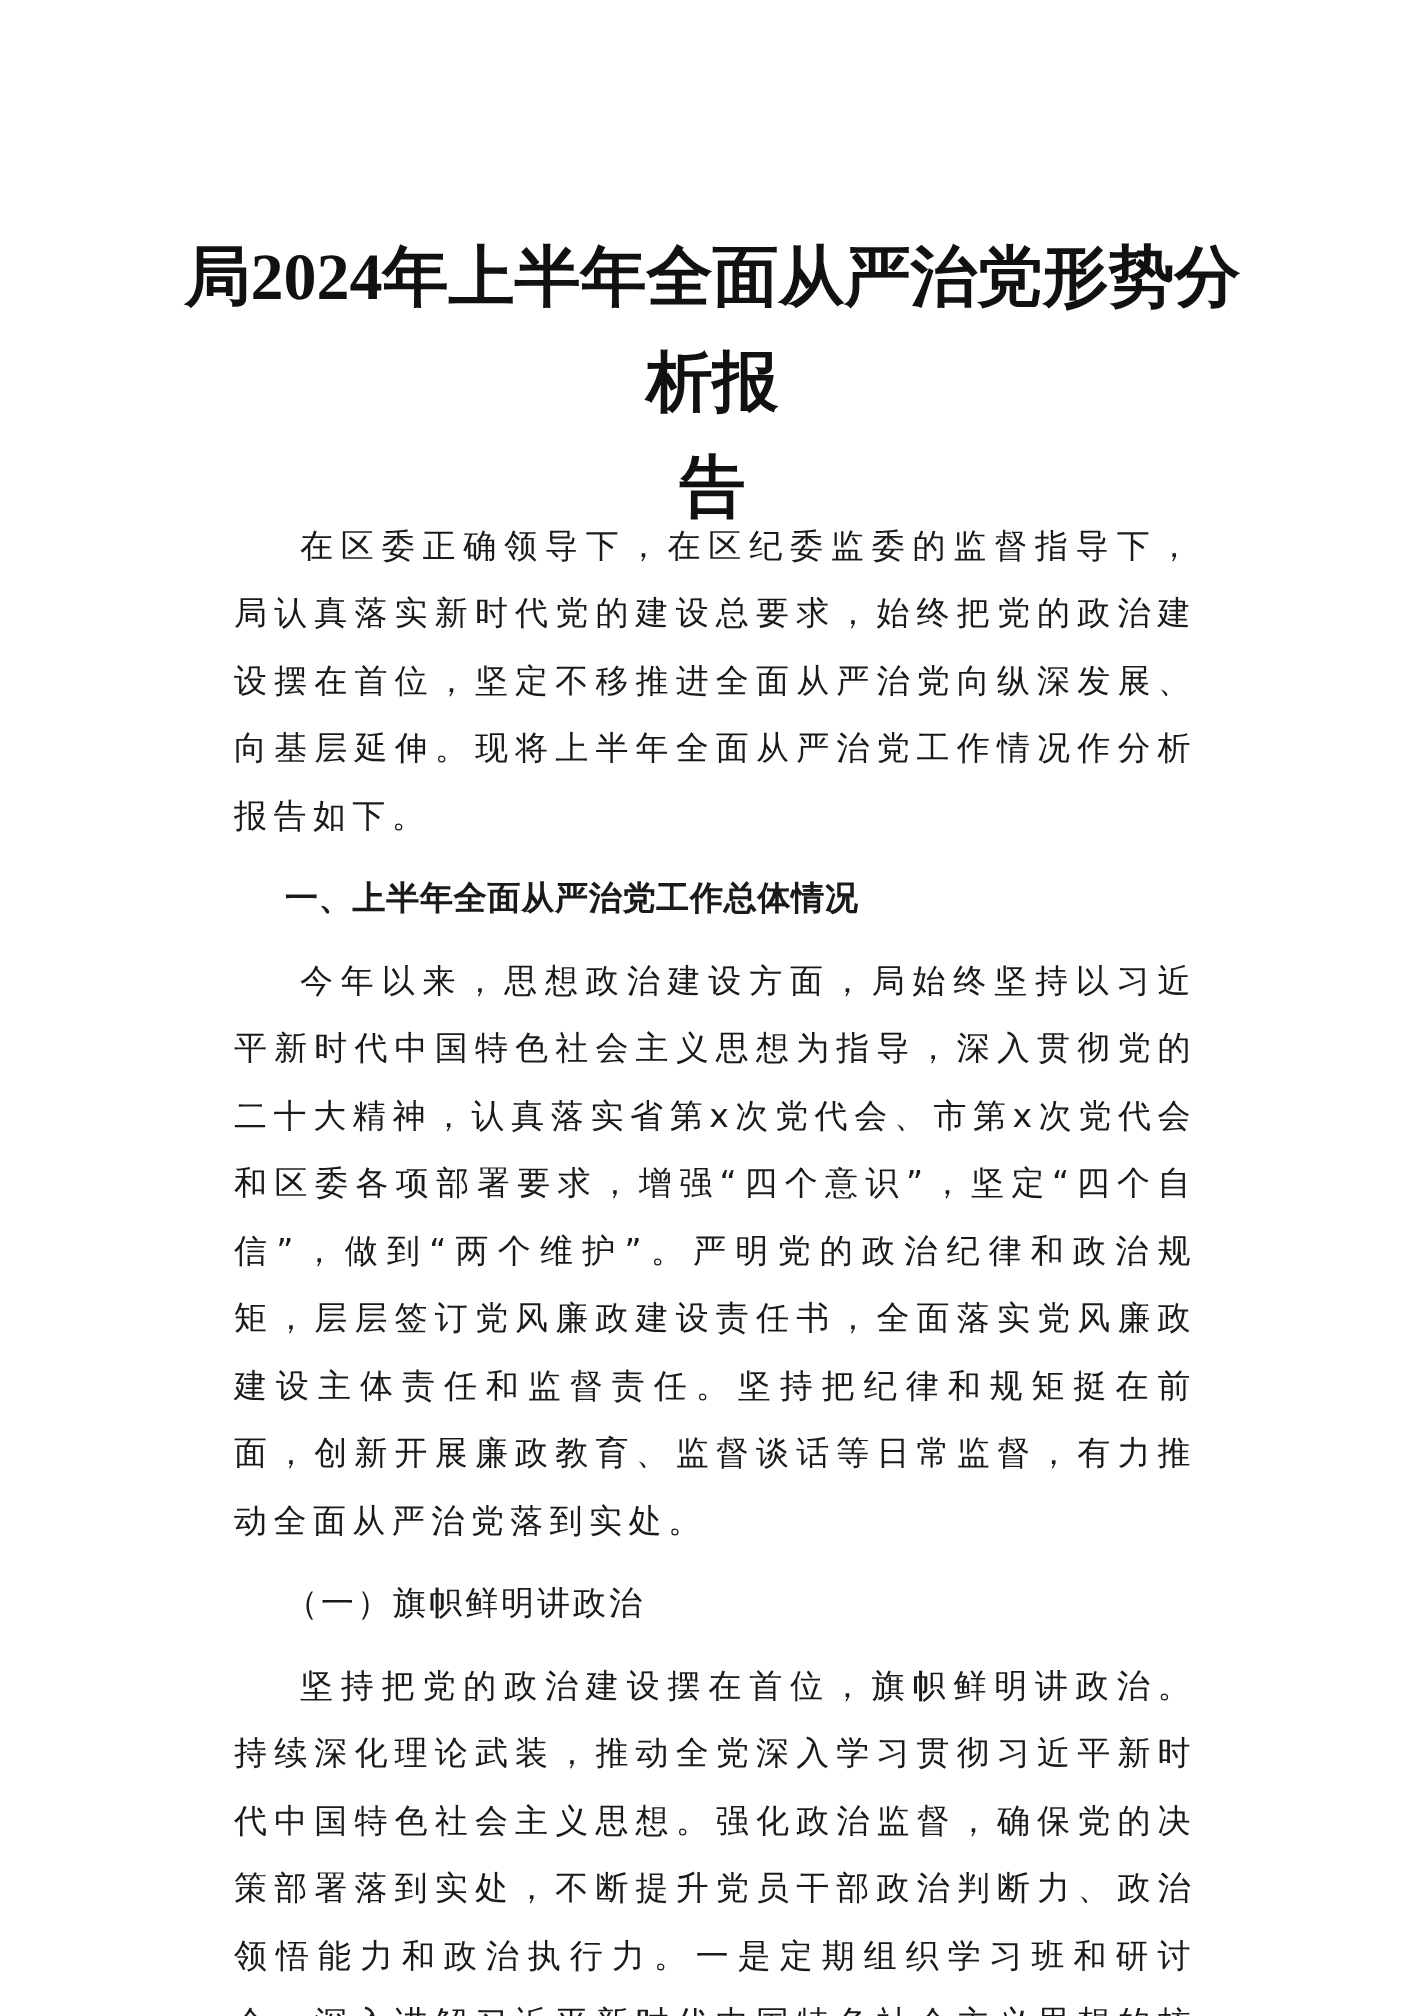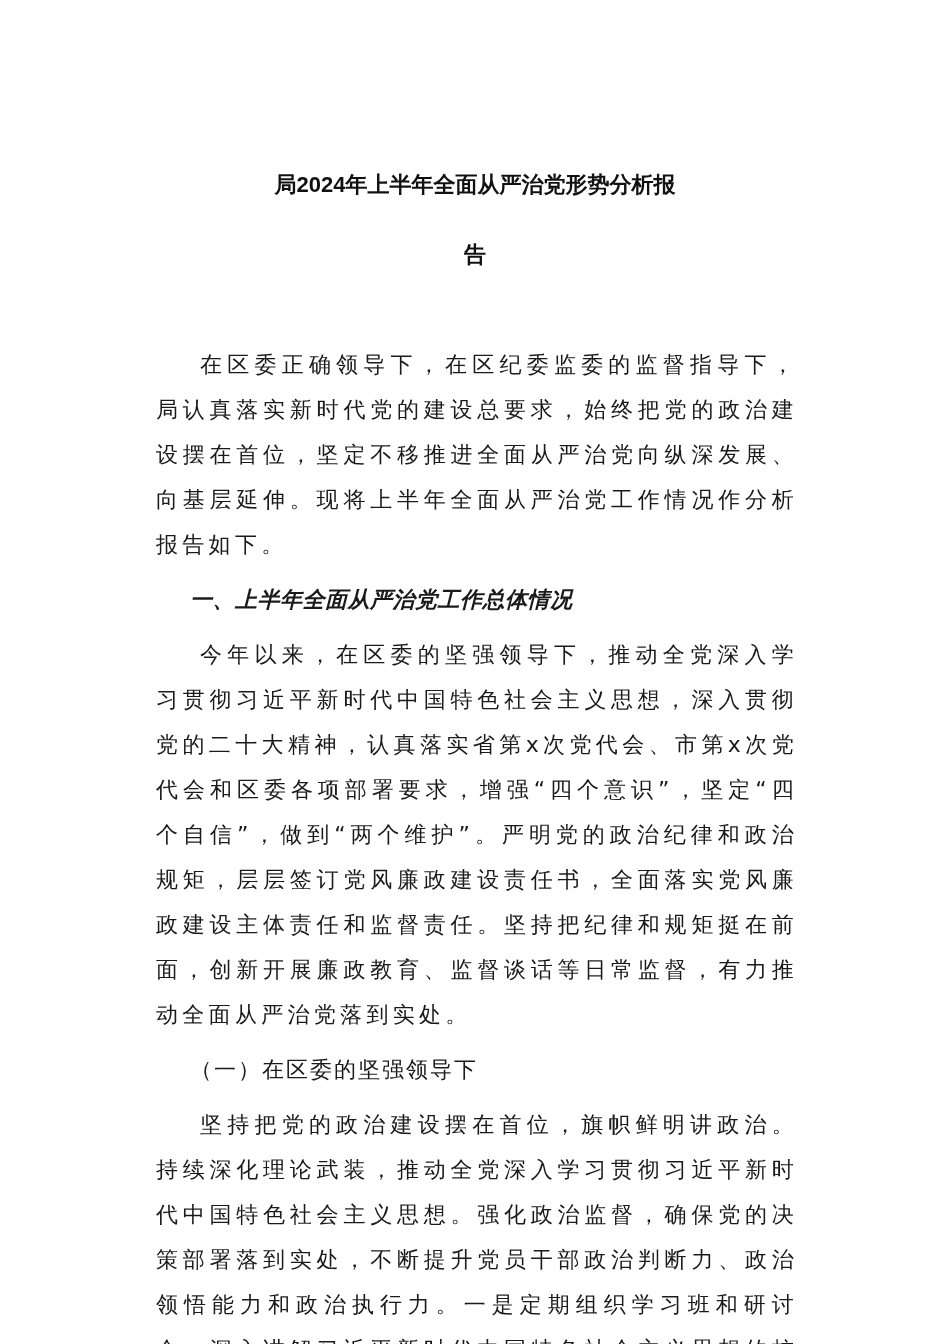--- a/index.html
+++ b/index.html
@@ -1,41 +1,41 @@
 <!DOCTYPE html>
 <html><head>
 <meta charset="utf-8">
 <style>
   html, body { margin: 0; padding: 0; background: #ffffff; }
   body { width: 950px; height: 1344px; position: relative; overflow: hidden; }
   .page { position: absolute; left: 0; top: 0; width: 950px; height: 1344px; background: #fff; }
   .title {
     position: absolute; left: 120px; width: 710px; text-align: center;
-    font-family: Liberation Sans, sans-serif; font-weight: bold;
-    font-size: 22px; color: #111; line-height: 70px; top: 150px; letter-spacing: 0px;
+    font-family: Liberation Serif, serif; font-weight: bold;
+    font-size: 44px; color: #111; line-height: 70px; top: 150px; letter-spacing: 0px;
   }
   .body-block {
     position: absolute; left: 146px; width: 662px; top: 332px;
     font-family: "DejaVu Sans", "Liberation Sans", sans-serif;
     font-size: 22px; line-height: 45px; color: #1a1a1a;
     letter-spacing: 4.3px; text-align: justify;
   }
   .para { margin: 10px; text-indent: 2em; }
-  .h1 { margin: 0; text-indent: 2em; font-weight: bold; letter-spacing: 0.5px; font-style: italic; }
+  .h1 { margin: 0; text-indent: 2em; font-weight: bold; letter-spacing: 0.5px; }
   .h2 { margin: 0; text-indent: 2em; font-family: "DejaVu Serif", "Liberation Serif", serif; letter-spacing: 2px; }
 </style>
 </head>
 <body>
 
 <div class="page">
   <div class="title">
     <div>局2024年上半年全面从严治党形势分析报</div>
     <div>告</div>
   </div>
 
   <div class="body-block">
     <p class="para">在区委正确领导下，在区纪委监委的监督指导下，局认真落实新时代党的建设总要求，始终把党的政治建设摆在首位，坚定不移推进全面从严治党向纵深发展、向基层延伸。现将上半年全面从严治党工作情况作分析报告如下。</p>
     <p class="h1">一、上半年全面从严治党工作总体情况</p>
-    <p class="para">今年以来，在区委的坚强领导下，推动全党深入学习贯彻习近平新时代中国特色社会主义思想，深入贯彻党的二十大精神，认真落实省第x次党代会、市第x次党代会和区委各项部署要求，增强“四个意识”，坚定“四个自信”，做到“两个维护”。严明党的政治纪律和政治规矩，层层签订党风廉政建设责任书，全面落实党风廉政建设主体责任和监督责任。坚持把纪律和规矩挺在前面，创新开展廉政教育、监督谈话等日常监督，有力推动全面从严治党落到实处。</p>
-    <p class="h2">（一）在区委的坚强领导下</p>
+    <p class="para">今年以来，思想政治建设方面，局始终坚持以习近平新时代中国特色社会主义思想为指导，深入贯彻党的二十大精神，认真落实省第x次党代会、市第x次党代会和区委各项部署要求，增强“四个意识”，坚定“四个自信”，做到“两个维护”。严明党的政治纪律和政治规矩，层层签订党风廉政建设责任书，全面落实党风廉政建设主体责任和监督责任。坚持把纪律和规矩挺在前面，创新开展廉政教育、监督谈话等日常监督，有力推动全面从严治党落到实处。</p>
+    <p class="h2">（一）旗帜鲜明讲政治</p>
     <p class="para">坚持把党的政治建设摆在首位，旗帜鲜明讲政治。持续深化理论武装，推动全党深入学习贯彻习近平新时代中国特色社会主义思想。强化政治监督，确保党的决策部署落到实处，不断提升党员干部政治判断力、政治领悟能力和政治执行力。一是定期组织学习班和研讨会，深入讲解习近平新时代中国特色社会主义思想的核心要义及其在当前国内外形势</p>
   </div>
 </div>
 
 </body></html>

